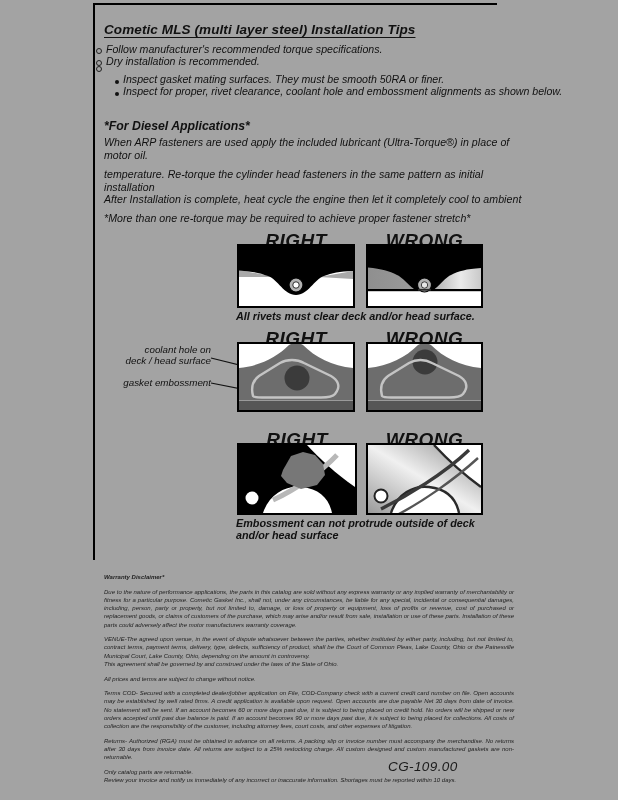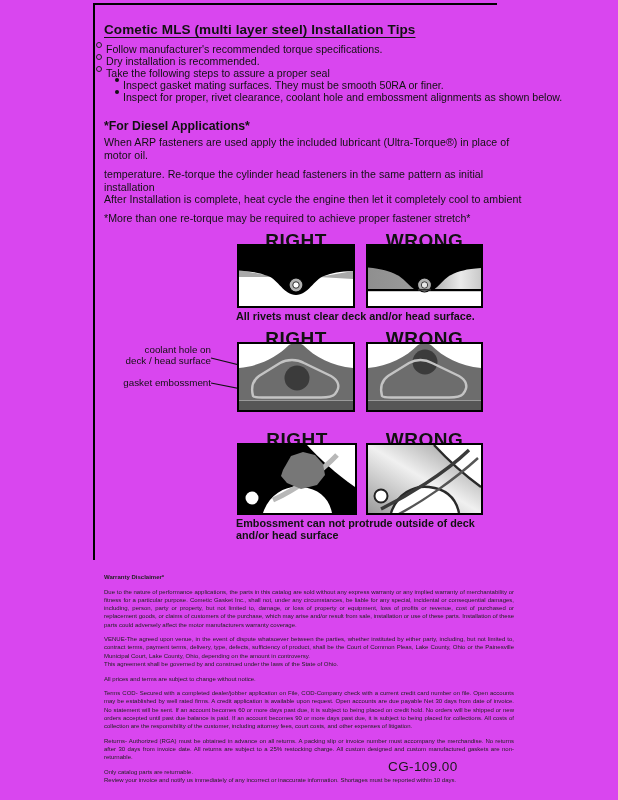--- a/index.html
+++ b/index.html
@@ -1,26 +1,26 @@
 <!DOCTYPE html>
 <html><head>
 <meta charset="utf-8">
 <style>
   html,body{margin:0;padding:0;background:#ffffff;}
   .page{
-    position:relative;width:618px;height:800px;background:#d946ef;overflow:hidden;
-    font-family:"Liberation Sans", sans-serif;color:#111;
+    position:relative;width:618px;height:800px;background:#a3a3a3;overflow:hidden;
+    font-family:"Liberation Sans", sans-serif;color:#111;font-style:italic;
   }
   .rule{position:absolute;background:#000;}
   .title{
     position:absolute;left:104px;top:22px;font-size:13.5px;font-weight:bold;
     text-decoration:underline;text-underline-offset:3px;letter-spacing:.1px;
   }
   .tips{position:absolute;left:96px;top:43px;font-size:10.6px;line-height:12px;}
-  .tiprow{display:flex;align-items:flex-start;}
+  .tiprow{display:flex;align-items:flex-end;}
   .ob{display:inline-block;width:4px;height:4px;border:1px solid #222;border-radius:50%;margin-right:4px;flex:0 0 auto;position:relative;top:-1px;}
   .fb{display:inline-block;width:4px;height:4px;background:#111;border-radius:50%;margin-right:4px;flex:0 0 auto;position:relative;top:-1px;}
   .sub{margin-left:19px;}
   .dieselhead{position:absolute;left:104px;top:119px;font-size:12.3px;font-weight:bold;}
   .bodytext{position:absolute;left:104px;font-size:10.6px;line-height:12.5px;letter-spacing:.05px;}
   .figlabel{position:absolute;font-size:19px;font-weight:bold;text-align:center;letter-spacing:.5px;}
   .panel{position:absolute;border:2px solid #000;box-sizing:border-box;background:#fff;}
   .panel svg{display:block;width:100%;height:100%;}
   .caption{position:absolute;font-size:10.8px;font-weight:bold;line-height:12px;}
   .sidelabel{position:absolute;left:118px;width:93px;text-align:right;font-size:9.8px;line-height:11px;}
@@ -45,21 +45,20 @@
     <div class="tiprow">
         <span class="ob"></span>
         <span>Follow manufacturer's recommended torque specifications.</span>
       </div>
     <div class="tiprow">
         <span class="ob"></span>
         <span>Dry installation is recommended.</span>
       </div>
     <div class="tiprow">
         <span class="ob"></span>
-        <span>Take the following steps to assure a proper seal</span>
       </div>
     <div class="tiprow sub">
         <span class="fb"></span>
         <span>Inspect gasket mating surfaces.  They must be smooth 50RA or finer.</span>
       </div>
     <div class="tiprow sub">
         <span class="fb"></span>
         <span>Inspect for proper, rivet clearance, coolant hole and embossment alignments as shown below.</span>
       </div>
   </div>

